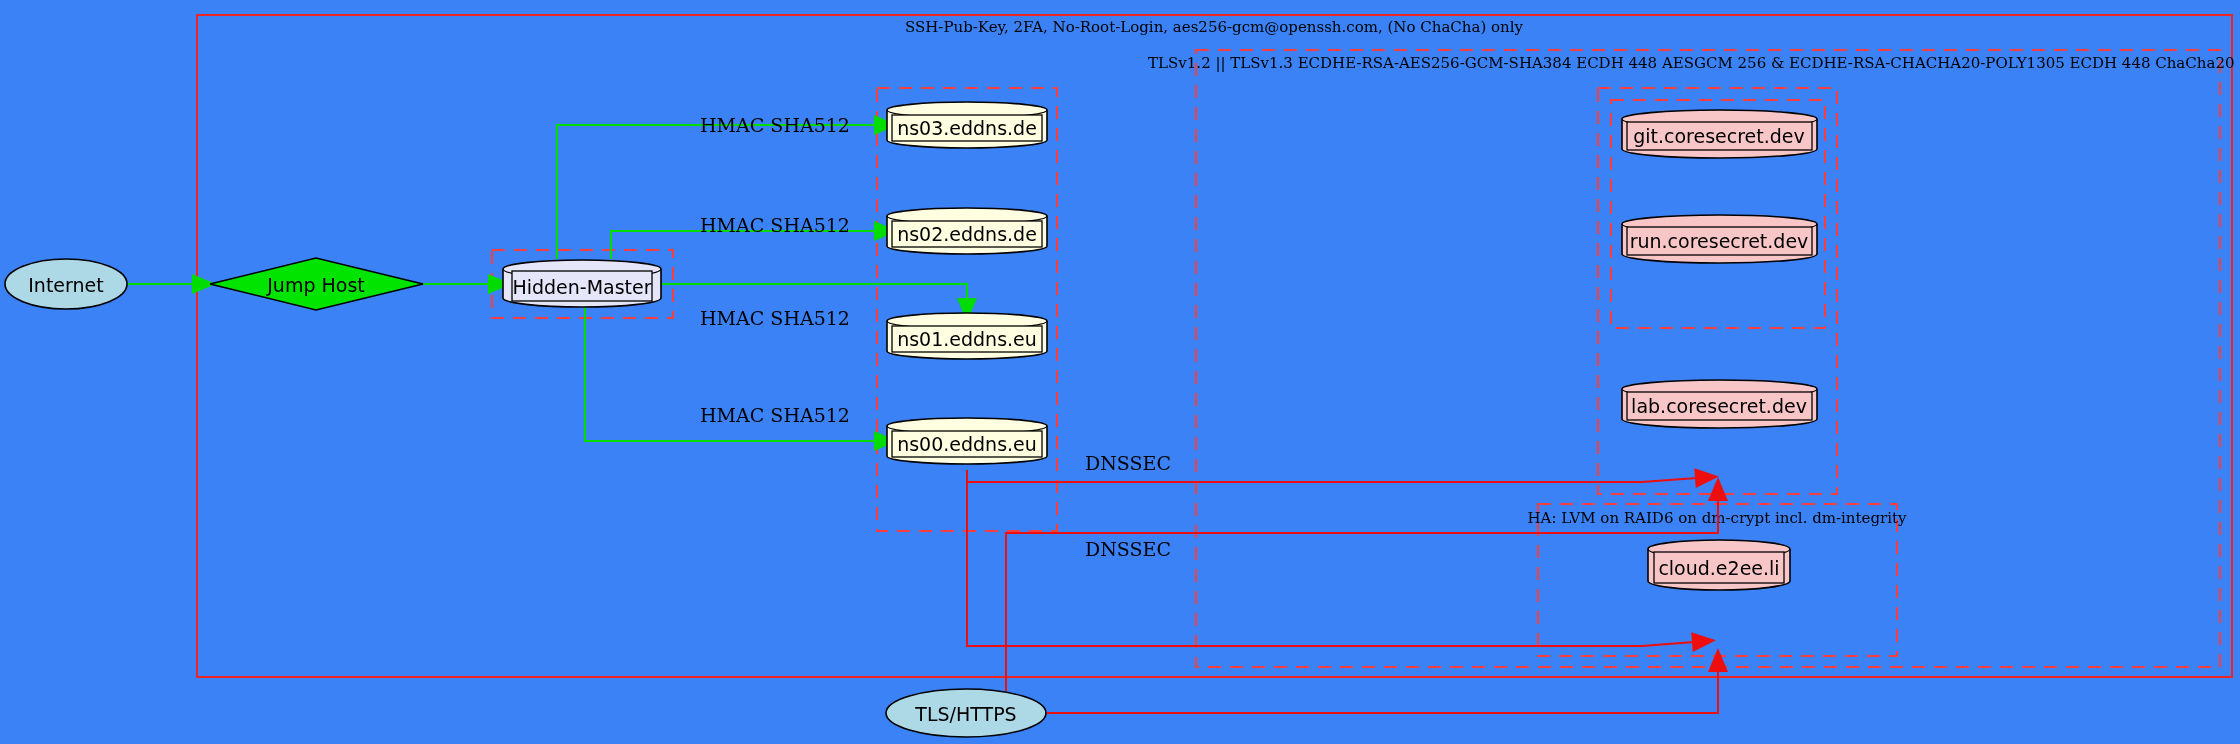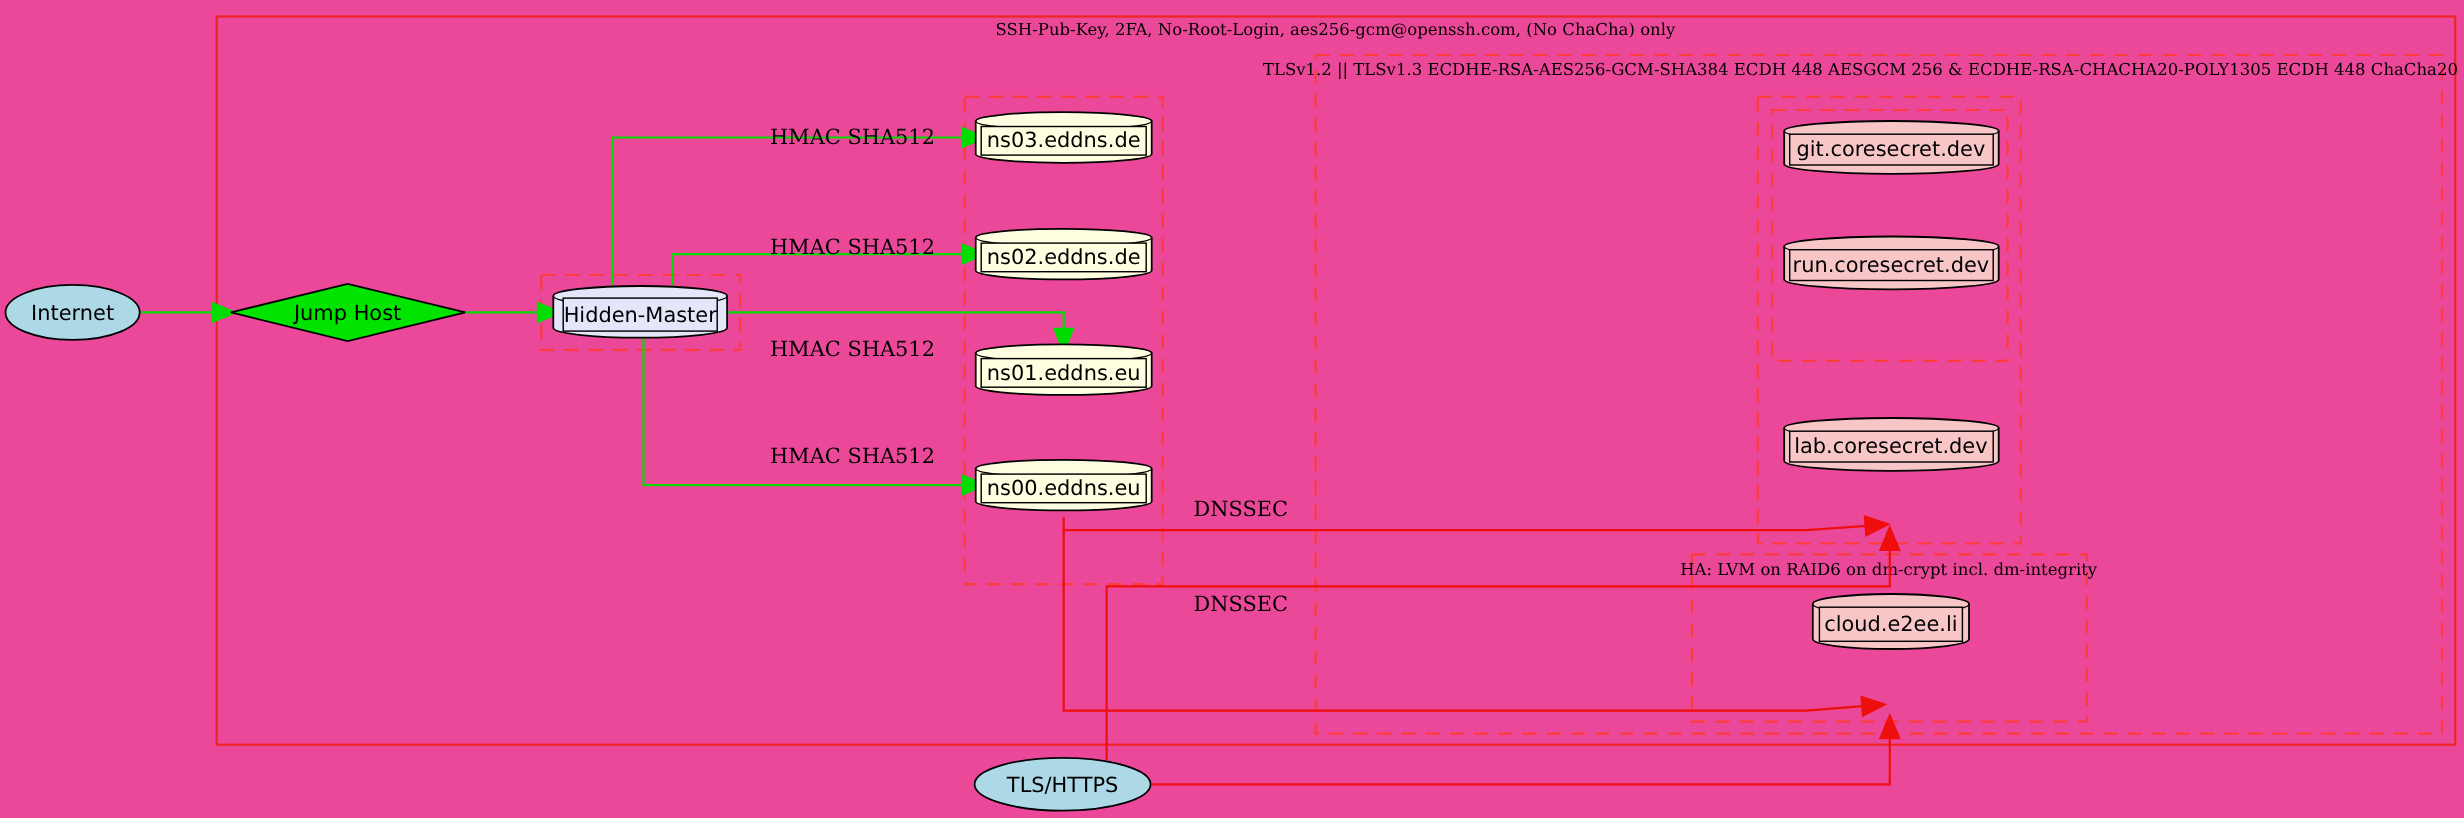--- a/index.html
+++ b/index.html
@@ -1,16 +1,16 @@
 <!DOCTYPE html>
 <html><head>
 <meta charset="utf-8">
 <style>
   html,body{margin:0;padding:0;background:#ffffff;}
-  .stage{position:relative;width:2240px;height:744px;background:#ec4899;overflow:hidden;}
+  .stage{position:relative;width:2240px;height:744px;background:#3b82f6;overflow:hidden;}
   svg{display:block;}
   text{fill:#000;}
   .node-label{font:19px "DejaVu Sans","Liberation Sans",sans-serif;text-anchor:middle;dominant-baseline:central;}
   .edge-label{font:19px "DejaVu Serif","Liberation Serif",serif;text-anchor:middle;dominant-baseline:central;}
   .cluster-label{font:15px "DejaVu Serif","Liberation Serif",serif;text-anchor:middle;dominant-baseline:central;}
   .cluster-dashed{fill:none;stroke-width:2;stroke-dasharray:13 9;}
   .cluster-solid{fill:none;stroke-width:2;}
   .gedge{fill:none;stroke-width:2;}
   .redge{fill:none;stroke-width:2;}
   .nodeshape{stroke:#000;stroke-width:1.6;}

